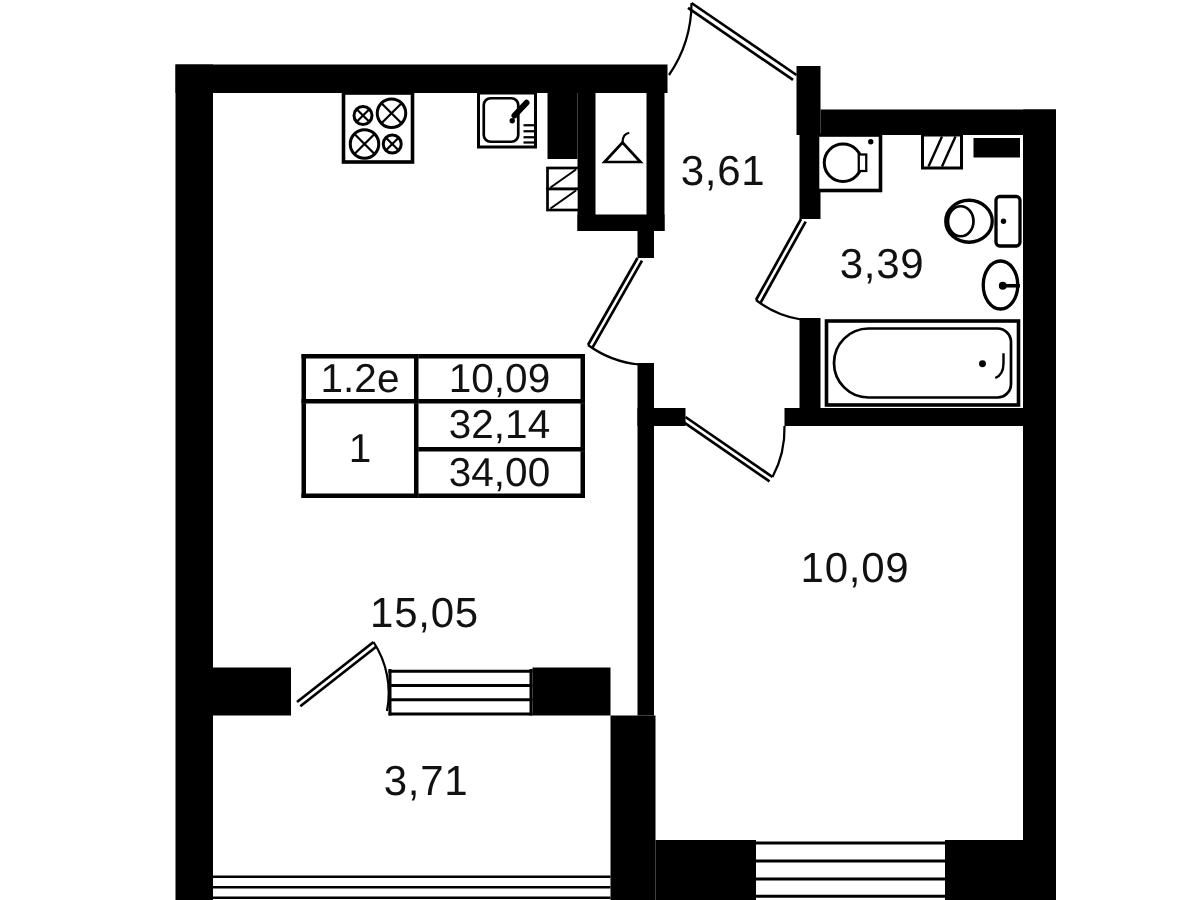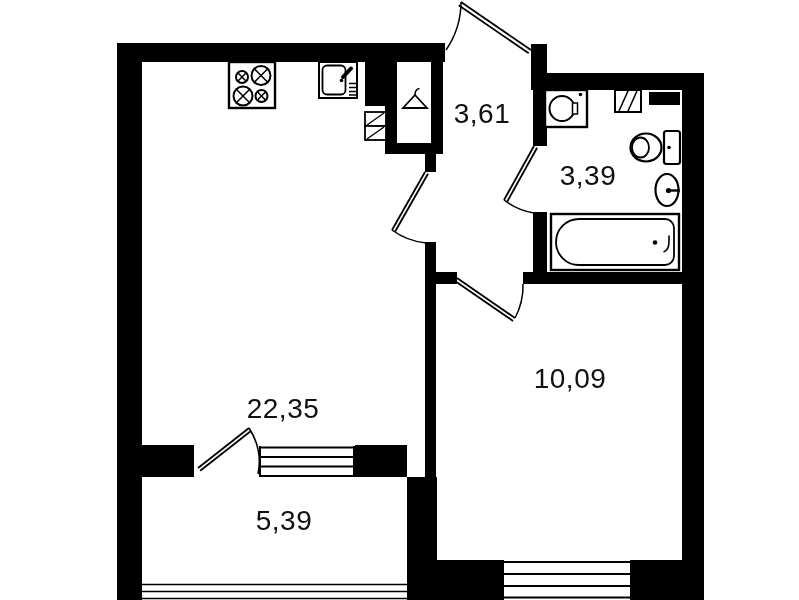--- a/index.html
+++ b/index.html
@@ -194,18 +194,33 @@
       <path d="M651.5,252 C655.5,250.5 657,246.5 657,242 L657,235.5" stroke-width="1.6" fill="none"></path>
     </g>
   </svg>
 
   <div class="room-label" style="left:470px;top:114px">3,61</div>
 
   <div class="room-label" style="left:576px;top:176px">3,39</div>
 
   <div class="room-label" style="left:558px;top:379px">10,09</div>
 
-  <div class="room-label" style="left:271px;top:409px">22,35</div>
-
-  <div class="room-label" style="left:272px;top:521px">5,39</div>
-
+  <div class="room-label" style="left:271px;top:409px">15,05</div>
+
+  <div class="room-label" style="left:272px;top:521px">3,71</div>
+
+  <table class="info-table">
+    <tbody>
+        <tr>
+      <td class="c1 r1">1.2e</td>
+      <td class="c2 r1">10,09</td>
+    </tr>
+    <tr>
+      <td class="c1 r2" rowspan="2">1</td>
+      <td class="c2 r2">32,14</td>
+    </tr>
+    <tr>
+      <td class="c2 r3">34,00</td>
+    </tr>
+  </tbody>
+    </table>
 
 </div>
 
 </body></html>

